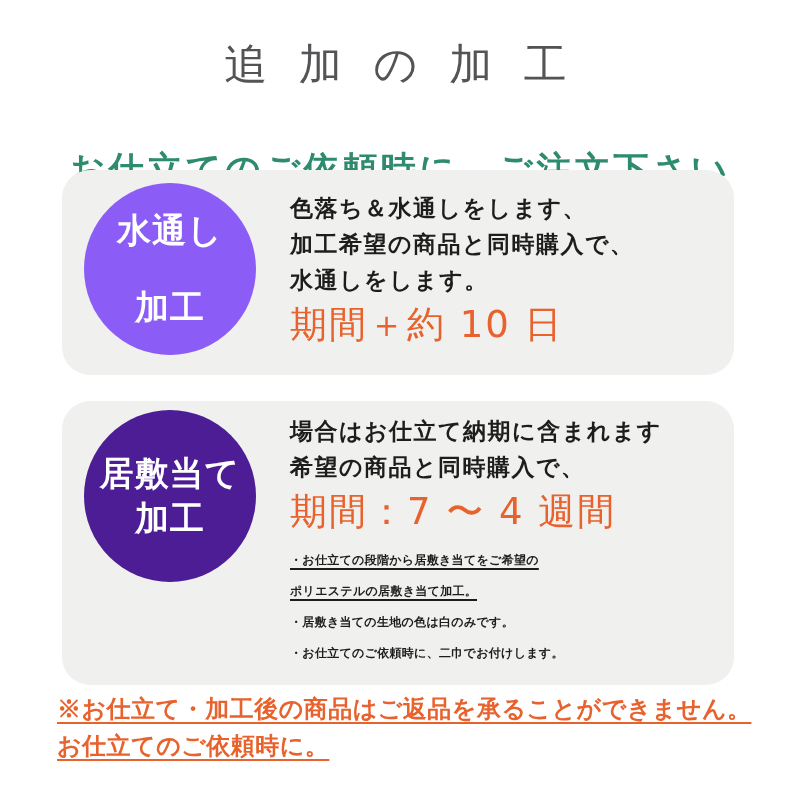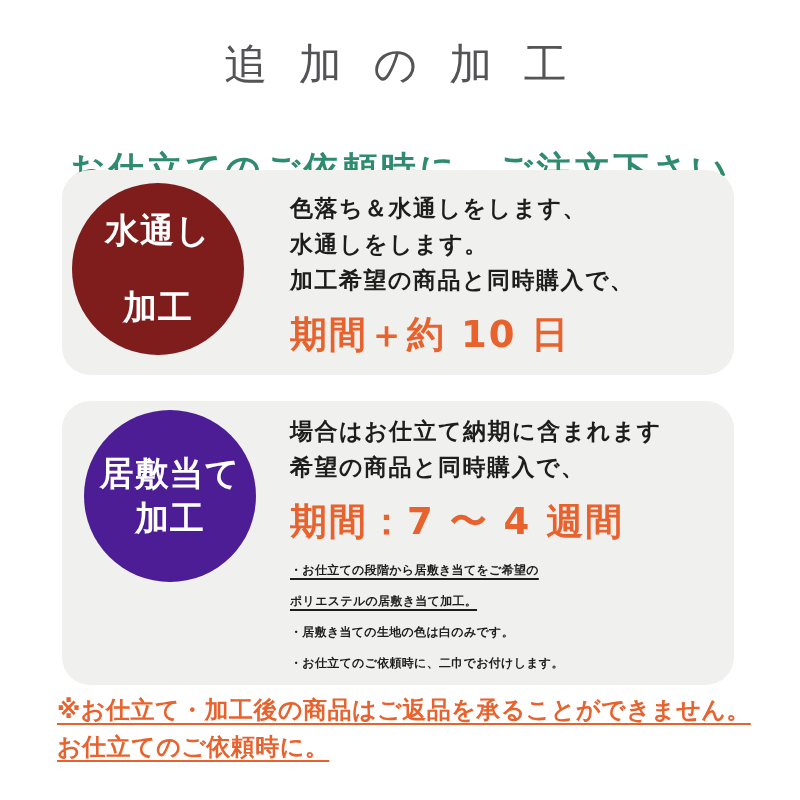--- a/index.html
+++ b/index.html
@@ -41,40 +41,40 @@
     position: absolute;
     width: 172px; height: 172px;
     border-radius: 50%;
     display: flex; flex-direction: column;
     align-items: center; justify-content: center;
     color: #ffffff; font-weight: 700;
     text-align: center;
     font-size: 34px; line-height: 1.32;
     letter-spacing: 1px;
   }
-  .circle-blue  { left: 10px; top: 13px; background: #7f1d1d; gap: 32px; }
+  .circle-blue  { left: 22px; top: 13px; background: #8b5cf6; gap: 32px; }
   .circle-green { left: 22px; top: 9px;  background: #4c1d95; }
 
   .content { position: absolute; left: 228px; }
   .content-1 { top: 20px; }
   .content-2 { top: 12px; }
 
   .body-line {
     font-size: 23px; line-height: 36px;
     font-weight: 600;
     color: #1d1d1d;
     letter-spacing: 1.5px;
     white-space: pre;
   }
   .highlight {
     font-size: 37px; line-height: 48px;
-    font-weight: 700;
+    font-weight: 400;
     color: #e8622d;
     letter-spacing: 2px;
-    margin-top: 13px;
+    margin-top: 3px;
     white-space: pre;
   }
   .notes { margin-top: 9px; }
   .note-line {
     font-size: 12px; line-height: 31px;
     font-weight: 600;
     color: #1d1d1d;
     letter-spacing: 0.3px;
     white-space: pre;
   }
@@ -89,39 +89,40 @@
     color: #e8622d;
     font-size: 24px; line-height: 37px;
     font-weight: 700;
     letter-spacing: 0.5px;
   }
   .warning-line {
     text-decoration: underline;
     text-decoration-thickness: 2px;
     text-underline-offset: 5px;
     white-space: pre;
+    font-family: Liberation Mono, monospace;
   }
 </style>
 </head>
 <body>
 
 <div class="canvas">
 
   <div class="title">追 加 の 加 工</div>
   <div class="subtitle">お仕立てのご依頼時に、ご注文下さい</div>
 
   <section class="panel panel-1">
     <div class="circle circle-blue">
       <span>水通し</span>
       <span>加工</span>
     </div>
     <div class="content content-1">
       <div class="body-line">色落ち＆水通しをします、</div>
+      <div class="body-line">加工希望の商品と同時購入で、</div>
       <div class="body-line">水通しをします。</div>
-      <div class="body-line">加工希望の商品と同時購入で、</div>
       <div class="highlight">期間＋約 10 日</div>
     </div>
   </section>
 
   <section class="panel panel-2">
     <div class="circle circle-green">
       <span>居敷当て</span>
       <span>加工</span>
     </div>
     <div class="content content-2">

